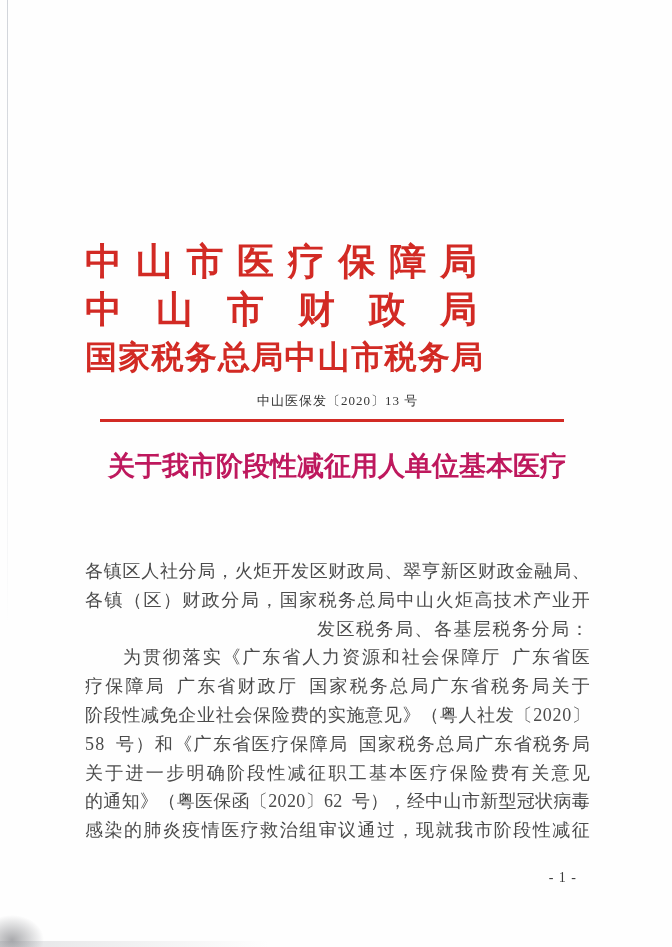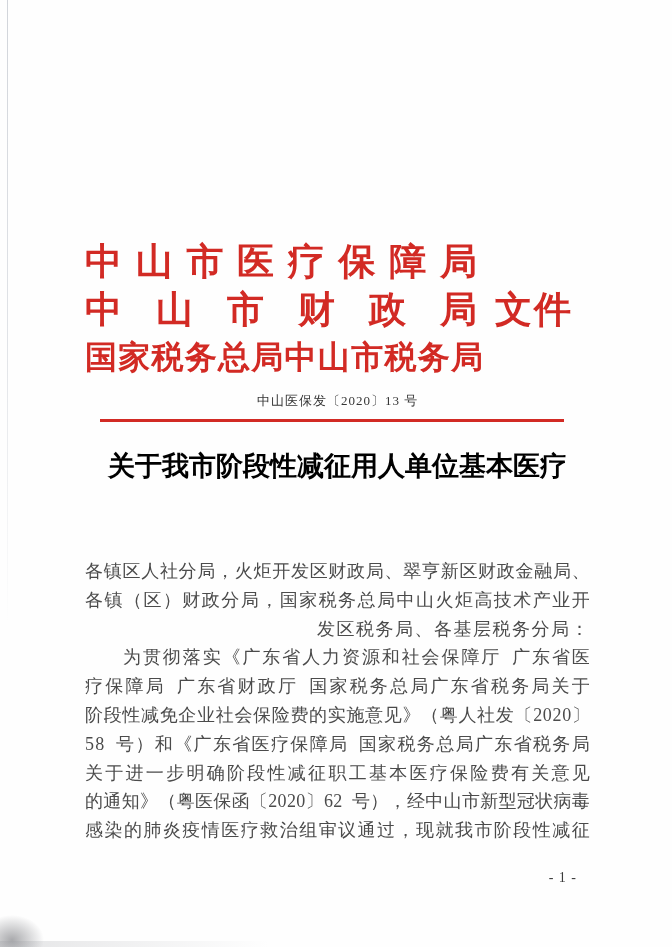--- a/index.html
+++ b/index.html
@@ -40,21 +40,21 @@
   
   .doc-number{
     position:absolute;left:85px;top:392px;width:505px;text-align:center;
     font-size:13px;color:#353535;letter-spacing:1px;
   }
   
   .red-rule{position:absolute;left:100px;top:419px;width:464px;height:3px;}
   
   .title{
     position:absolute;left:85px;top:447px;width:505px;margin:0;
-    text-align:center;font-size:27px;line-height:38px;font-weight:bold;color:#000000;
+    text-align:center;font-size:27px;line-height:38px;font-weight:bold;color:#be185d;
   }
   
   .body-text{
     position:absolute;left:85px;top:557px;width:505px;
     font-size:18px;color:#4b4b4b;
   }
   .b-line{height:28.8px;line-height:28.8px;white-space:nowrap;}
   .b-line.fill{display:flex;justify-content:space-between;align-items:center;}
   .b-line.plain{letter-spacing:1.5px;text-align:right;}
   .b-line.indent{padding-left:38px;}
@@ -88,21 +88,20 @@
       </div>
       <div class="lh-row">
         <div class="lh-spread">
           <span class="ch">中</span>
           <span class="ch">山</span>
           <span class="ch">市</span>
           <span class="ch">财</span>
           <span class="ch">政</span>
           <span class="ch">局</span>
         </div>
-        <div class="lh-suffix">文件</div>
       </div>
       <div class="lh-row">
         <div class="lh-spread tight">
           <span class="ch">国</span>
           <span class="ch">家</span>
           <span class="ch">税</span>
           <span class="ch">务</span>
           <span class="ch">总</span>
           <span class="ch">局</span>
           <span class="ch">中</span>

